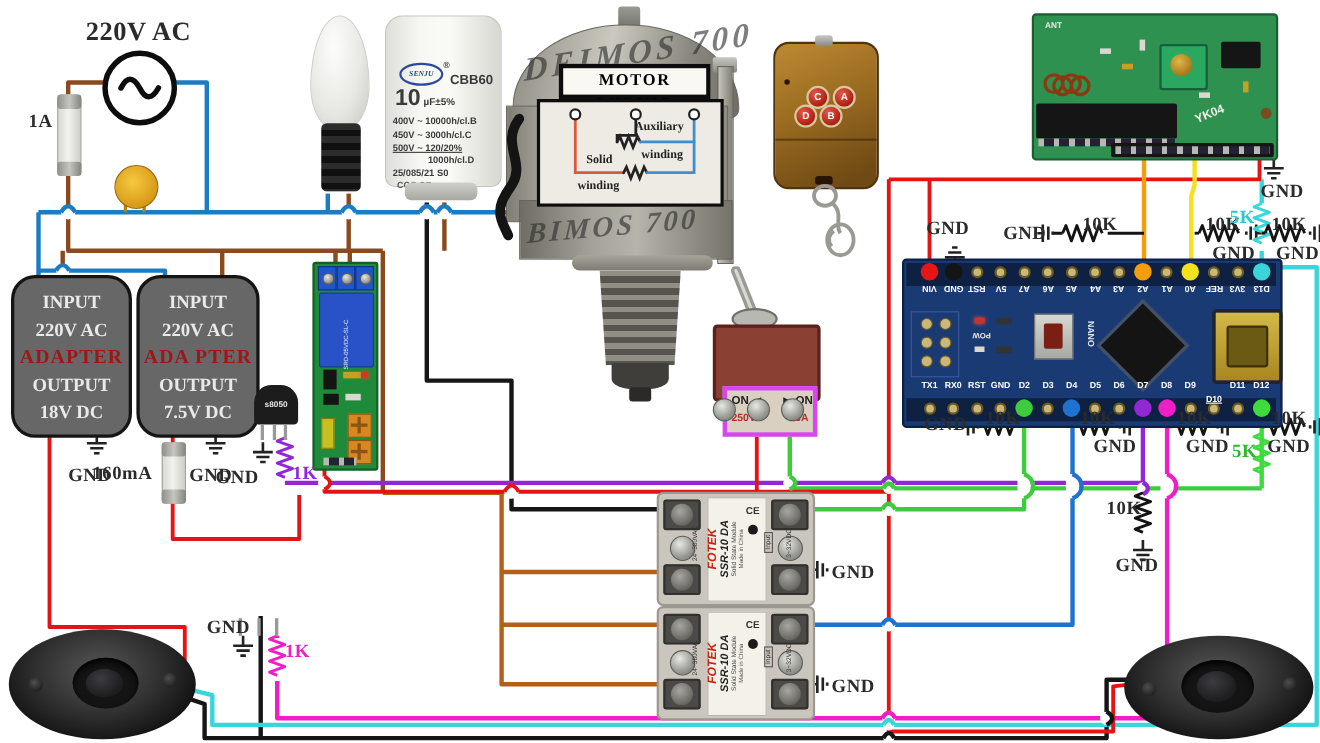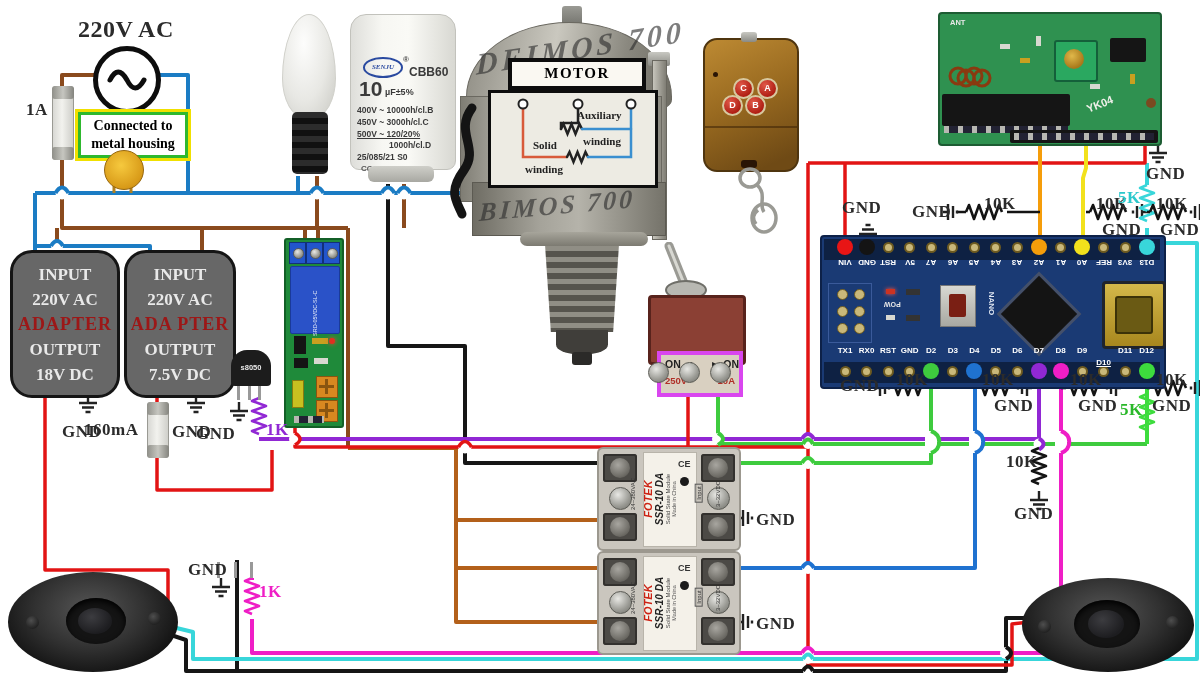--- a/index.html
+++ b/index.html
@@ -231,24 +231,20 @@
 <div class="abs comp ac-circle" style="left:93px;top:46px;">
   <svg width="58" height="58">
         <path d="M12 29 q8 -16 17 0 q8 16 17 0" stroke="#0d0d0d" stroke-width="5" fill="none" stroke-linecap="round"></path>
       </svg>
 </div>
 <div class="abs comp fuse" style="left:52px;top:86px;width:20px;height:72px;">
   <div class="fusecap" style="top:-1px;"></div>
       <div class="fusecap" style="bottom:-1px;"></div>
 </div>
 <div class="abs txt glabel" style="left:26px;top:100px;">1A</div>
-<div class="abs comp house" style="left:78px;top:112px;width:98px;">
-  <div>Connected to</div>
-  <div>metal housing</div>
-</div>
 <div class="abs comp" style="left:104px;top:150px;width:38px;height:38px;border-radius:50%;
      background:radial-gradient(circle at 42% 38%,#f6c93e,#d89a18 70%,#b07a10);border:1px solid #96660c;"></div>
 
 <div class="abs comp adapter" style="left:10px;top:250px;width:104px;height:142px;">
   <div>INPUT</div>
   <div>220V AC</div>
   <div class="warn">ADAPTER</div>
   <div>OUTPUT</div>
   <div>18V DC</div>
 </div>

